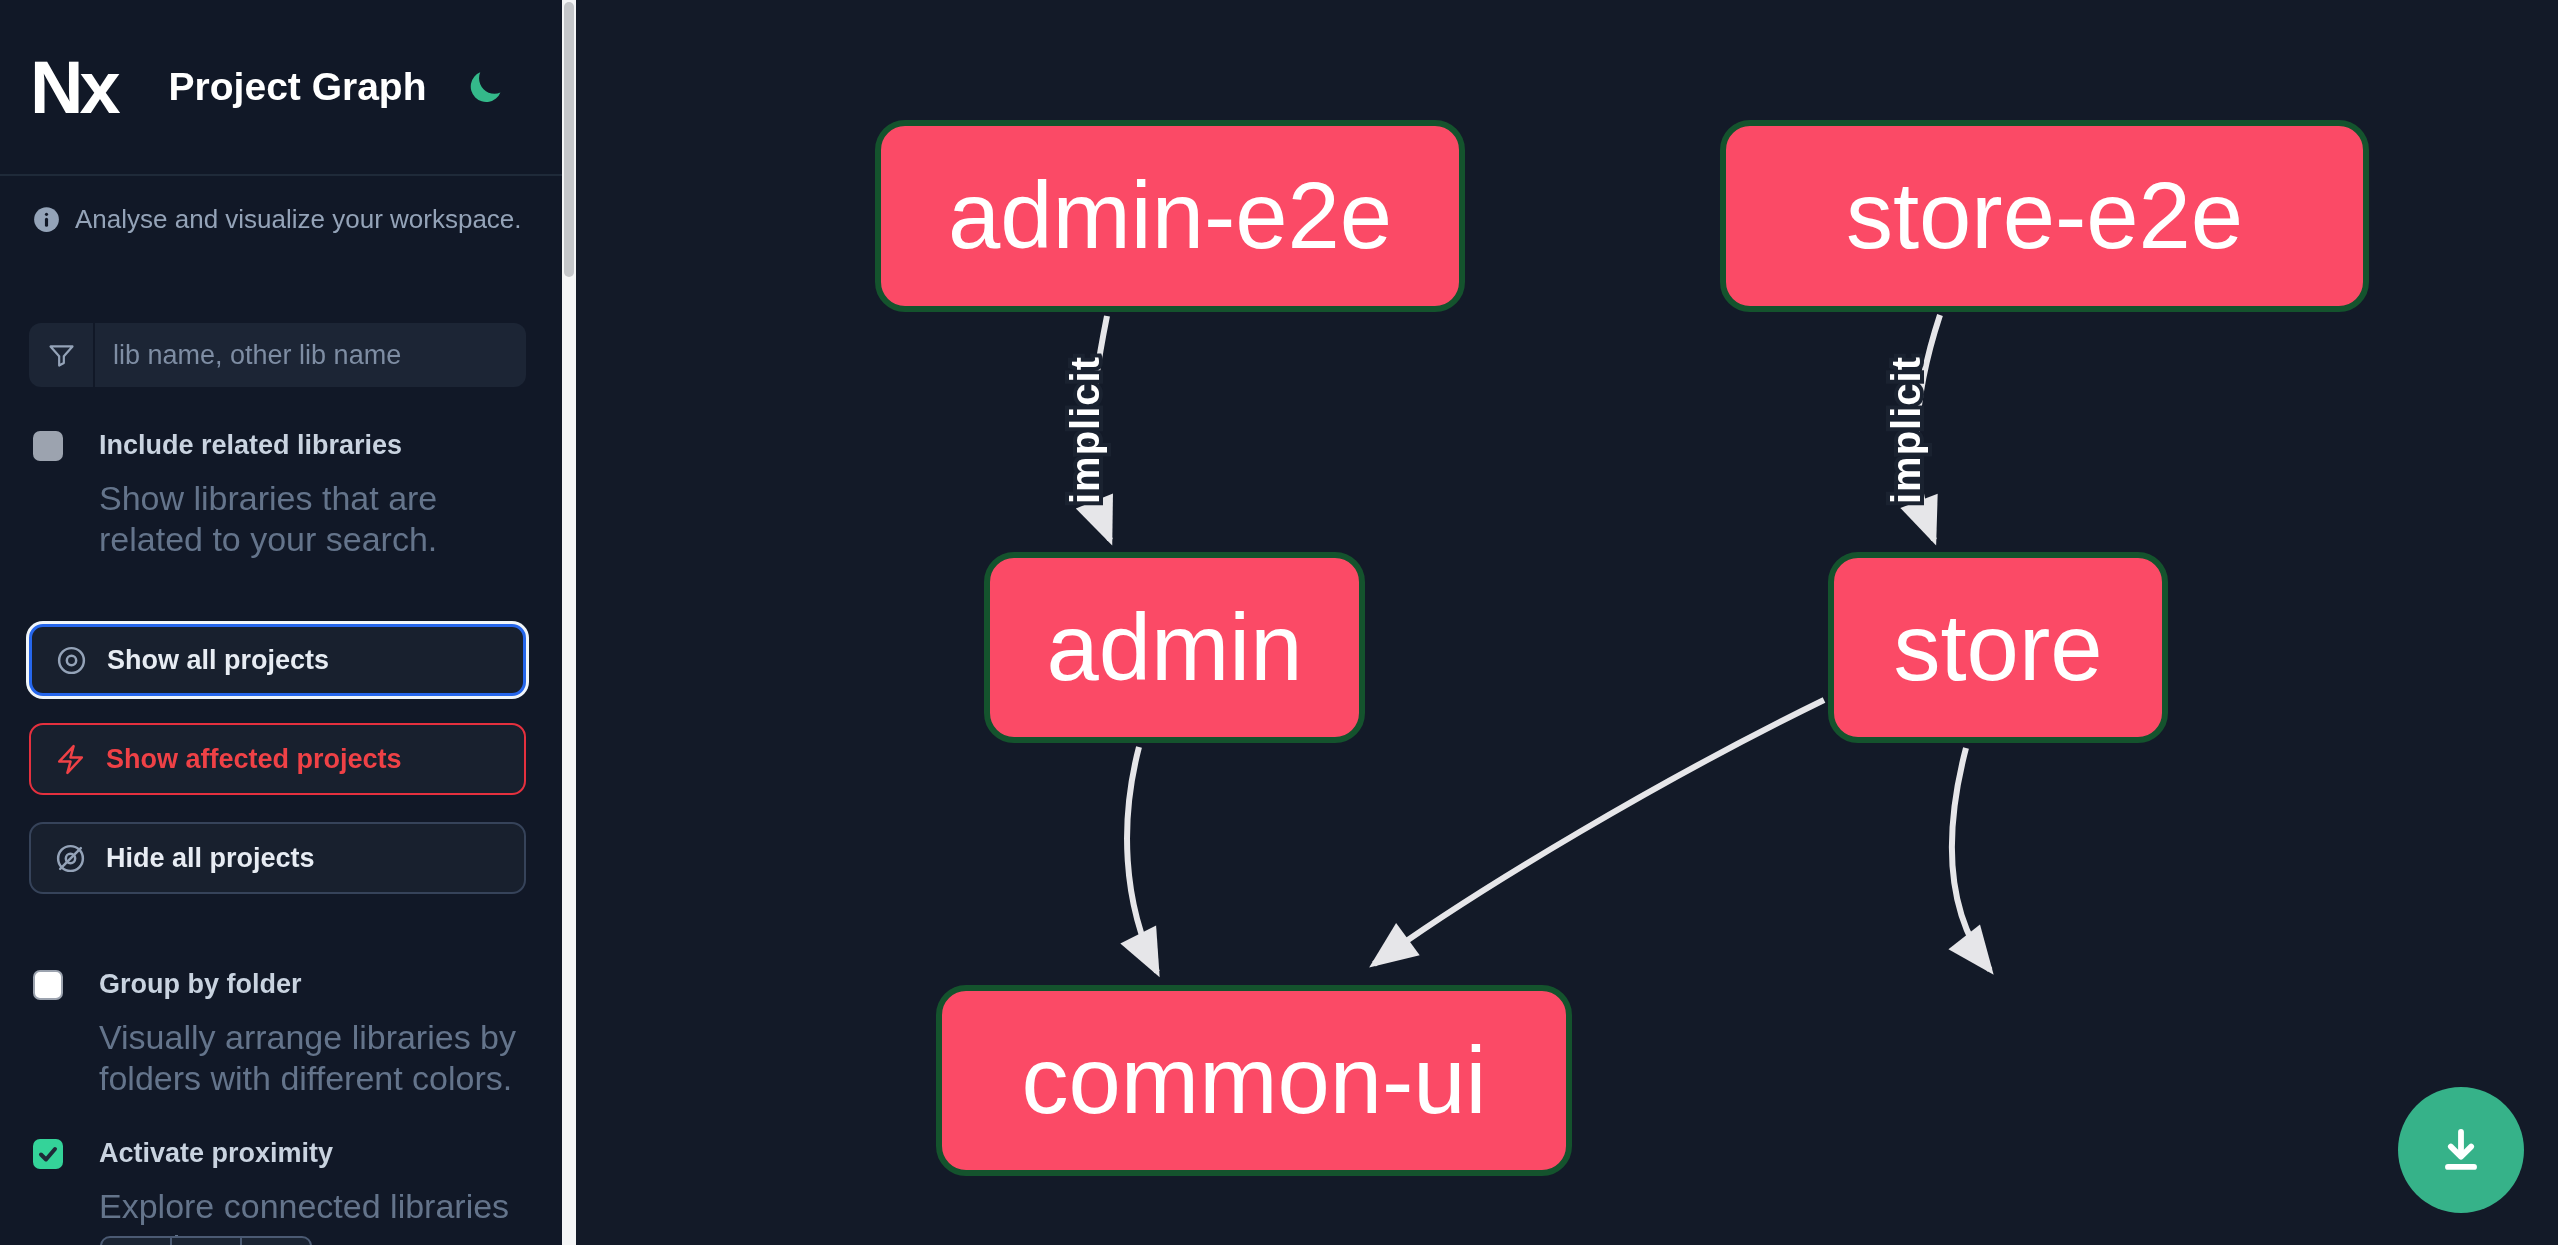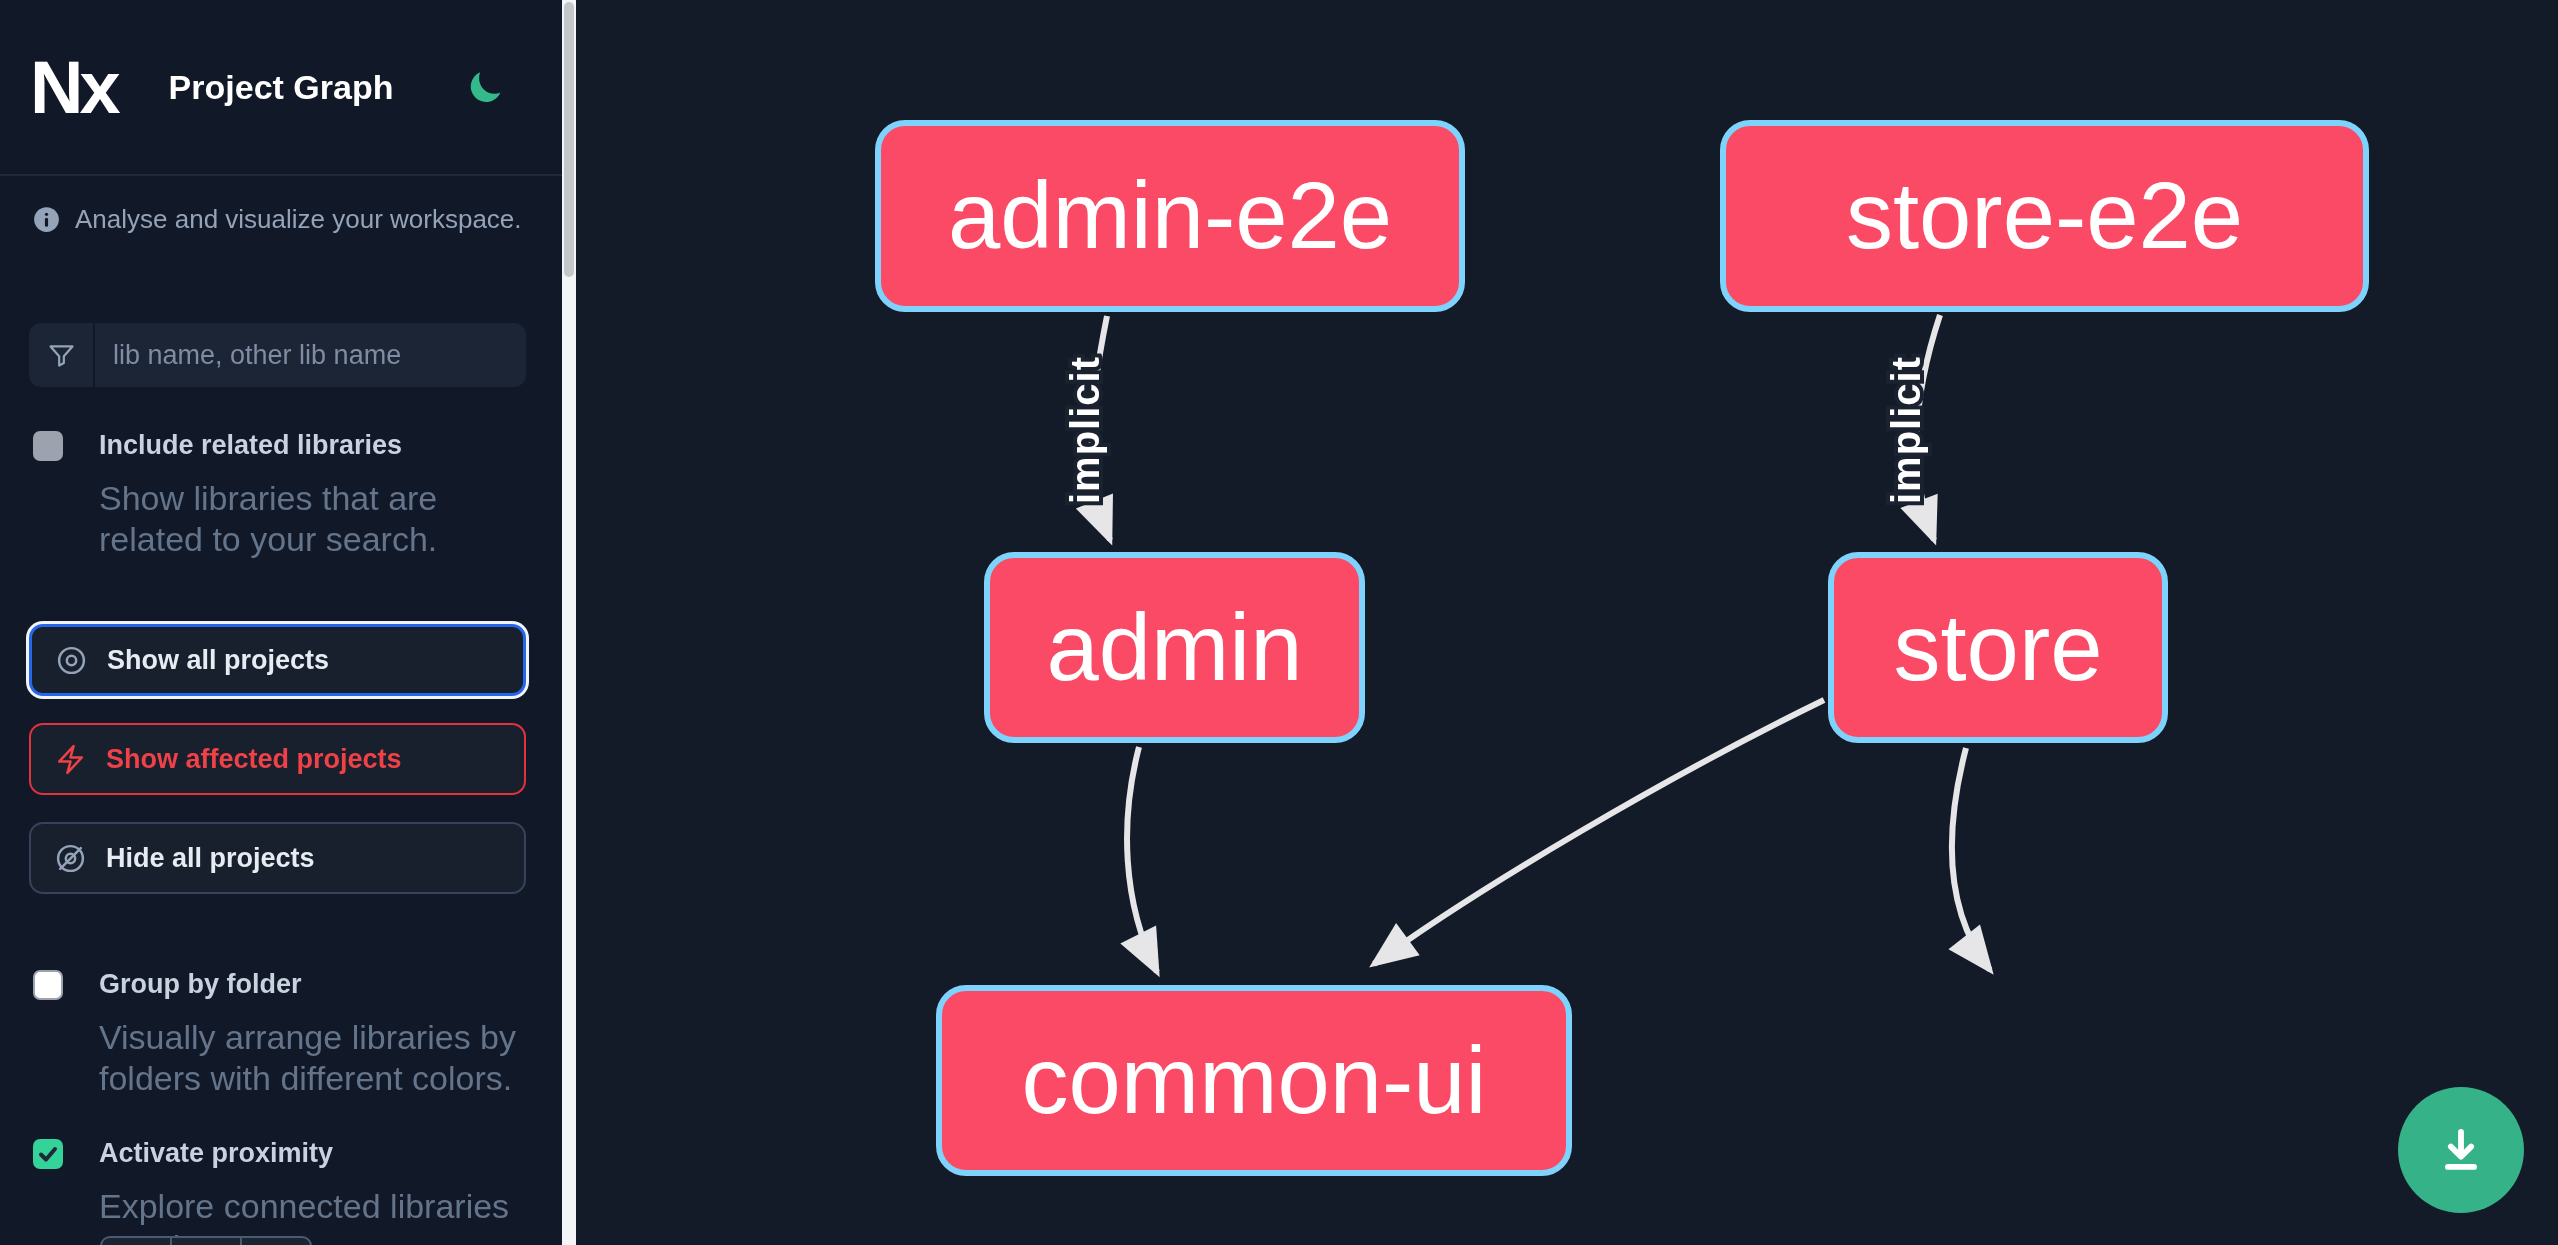--- a/index.html
+++ b/index.html
@@ -5,34 +5,34 @@
   html,body{margin:0;padding:0;background:#0b0f17;}
   .app{position:relative;width:2558px;height:1245px;overflow:hidden;background:#131a28;
        font-family:"Liberation Sans",sans-serif;-webkit-font-smoothing:antialiased;}
 
   
   .edges{position:absolute;left:0;top:0;width:2558px;height:1245px;}
   .edge{stroke:#e6e6e9;stroke-width:6;fill:none;}
   .edge-label{font:700 40px "Liberation Sans",sans-serif;fill:#ffffff;stroke:#1a2230;stroke-width:8px;
               paint-order:stroke;text-anchor:middle;dominant-baseline:central;letter-spacing:1px;}
   .node{position:absolute;display:flex;align-items:center;justify-content:center;box-sizing:border-box;
-        border:6px solid #7dd3fc;border-radius:30px;color:#fff;font-size:94px;font-weight:400;
+        border:6px solid #14532d;border-radius:30px;color:#fff;font-size:94px;font-weight:400;
         white-space:nowrap;cursor:pointer;}
   .node.pink{background:#fb4a66;}
   .node.gray{background:#646c7c;}
 
   .fab{position:absolute;left:2398px;top:1087px;width:126px;height:126px;border-radius:50%;
        background:#36b289;border:none;display:flex;align-items:center;justify-content:center;cursor:pointer;}
 
   
   .sidebar{position:absolute;left:0;top:0;width:562px;height:1245px;background:#111827;color:#cbd5e1;}
   .sb-header{display:flex;align-items:center;height:176px;padding-left:30px;box-sizing:border-box;
              border-bottom:2px solid #1f2a39;}
   .logo{font-size:74px;font-weight:800;letter-spacing:-4px;color:#fff;}
-  .app-title{margin-left:52px;font-size:34px;font-weight:700;color:#fff;}
+  .app-title{margin-left:52px;font-size:39px;font-weight:700;color:#fff;}
   .theme-toggle{margin-left:auto;margin-right:58px;background:none;border:none;padding:0;cursor:pointer;
                 width:38px;height:38px;}
   .info-row{display:flex;align-items:center;gap:15px;margin:28px 0 0 33px;}
   .info-text{font-size:26px;color:#94a3b8;}
 
   .search{display:flex;align-items:stretch;margin:88px 0 0 29px;width:497px;height:64px;
           background:#1c2535;border-radius:12px;overflow:hidden;}
   .search-icon-cell{flex:0 0 64px;display:flex;align-items:center;justify-content:center;
                     border-right:2px solid #111827;}
   .search input{flex:1;background:transparent;border:none;outline:none;color:#aab6c8;

